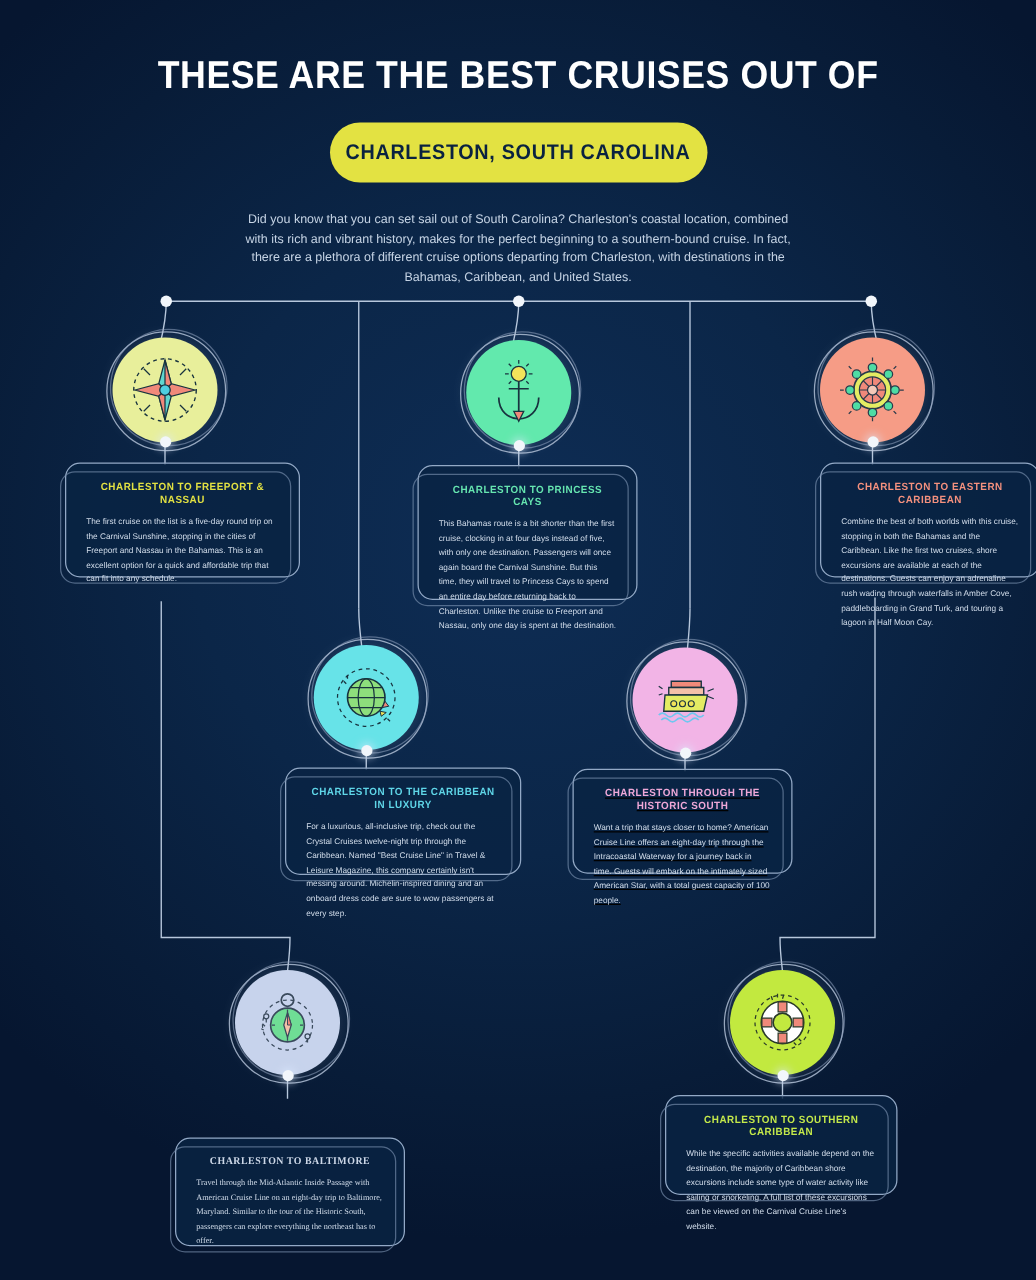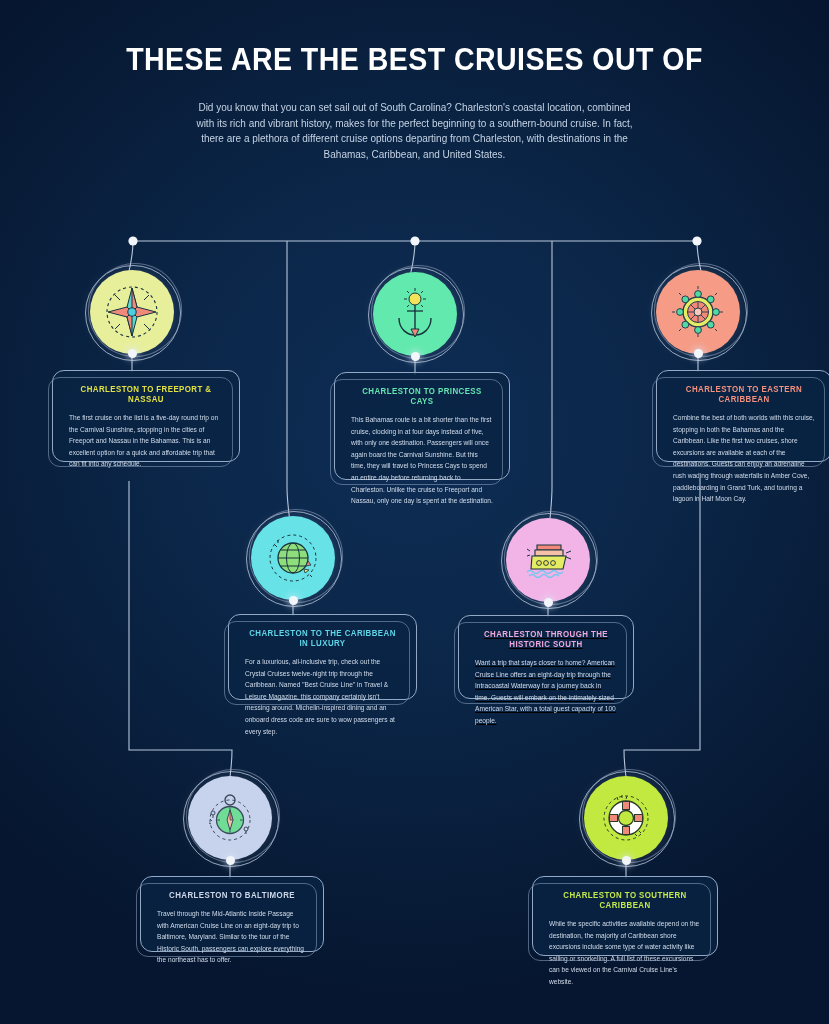--- a/index.html
+++ b/index.html
@@ -133,20 +133,23 @@
     <path class="wire" d="M230 862 L230 879"></path>
     <path class="wire" d="M626 862 L626 879"></path>
 
     <circle class="wdot" cx="133" cy="241" r="4.6"></circle>
     <circle class="wdot" cx="415" cy="241" r="4.6"></circle>
     <circle class="wdot" cx="697" cy="241" r="4.6"></circle>
   </svg>
 
   <div class="header">
     <h1 class="main-title">THESE ARE THE BEST CRUISES OUT OF</h1>
+    <div class="pill">
+      <span class="pill-text">CHARLESTON, SOUTH CAROLINA</span>
+    </div>
     <p class="intro">Did you know that you can set sail out of South Carolina? Charleston's coastal location, combined with its rich and vibrant history, makes for the perfect beginning to a southern-bound cruise. In fact, there are a plethora of different cruise options departing from Charleston, with destinations in the Bahamas, Caribbean, and United States.</p>
   </div>
 
   <div class="node badge" style="left:90px;top:270px;">
     <div class="ring"></div>
     <div class="ring2"></div>
     <div class="disc" style="background:#e8ef9b">
       <svg width="62" height="62" viewBox="0 0 62 62">
         <circle cx="31" cy="31" r="25" fill="none" stroke="#18333f" stroke-width="1.1" stroke-dasharray="3 3"></circle>
         <g stroke="#18333f" stroke-width="1" fill="#5fd6cf">
@@ -366,21 +369,21 @@
   <div class="card" style="left:200px;top:614px;width:189px;height:86px;margin-left:28px;">
     <div class="card-title" style="color:#5fd6e8">CHARLESTON TO THE CARIBBEAN IN LUXURY</div>
     <div class="card-body">For a luxurious, all-inclusive trip, check out the Crystal Cruises twelve-night trip through the Caribbean. Named "Best Cruise Line" in Travel &amp; Leisure Magazine, this company certainly isn't messing around. Michelin-inspired dining and an onboard dress code are sure to wow passengers at every step.</div>
   </div>
 
   <div class="card" style="left:458px;top:615px;width:176px;height:84px;text-decoration:underline;">
     <div class="card-title" style="color:#f0a8d8">CHARLESTON THROUGH THE HISTORIC SOUTH</div>
     <div class="card-body">Want a trip that stays closer to home? American Cruise Line offers an eight-day trip through the Intracoastal Waterway for a journey back in time. Guests will embark on the intimately sized American Star, with a total guest capacity of 100 people.</div>
   </div>
 
-  <div class="card" style="left:140px;top:876px;width:184px;height:76px;">
+  <div class="card" style="left:140px;top:910px;width:184px;height:87px;font-family:Liberation Serif, serif;">
     <div class="card-title" style="color:#cdd8e8">CHARLESTON TO BALTIMORE</div>
     <div class="card-body">Travel through the Mid-Atlantic Inside Passage with American Cruise Line on an eight-day trip to Baltimore, Maryland. Similar to the tour of the Historic South, passengers can explore everything the northeast has to offer.</div>
   </div>
 
   <div class="card" style="left:532px;top:876px;width:186px;height:80px;">
     <div class="card-title" style="color:#c4e94a">CHARLESTON TO SOUTHERN CARIBBEAN</div>
     <div class="card-body">While the specific activities available depend on the destination, the majority of Caribbean shore excursions include some type of water activity like sailing or snorkeling. A full list of these excursions can be viewed on the Carnival Cruise Line's website.</div>
   </div>
 
 </div>

